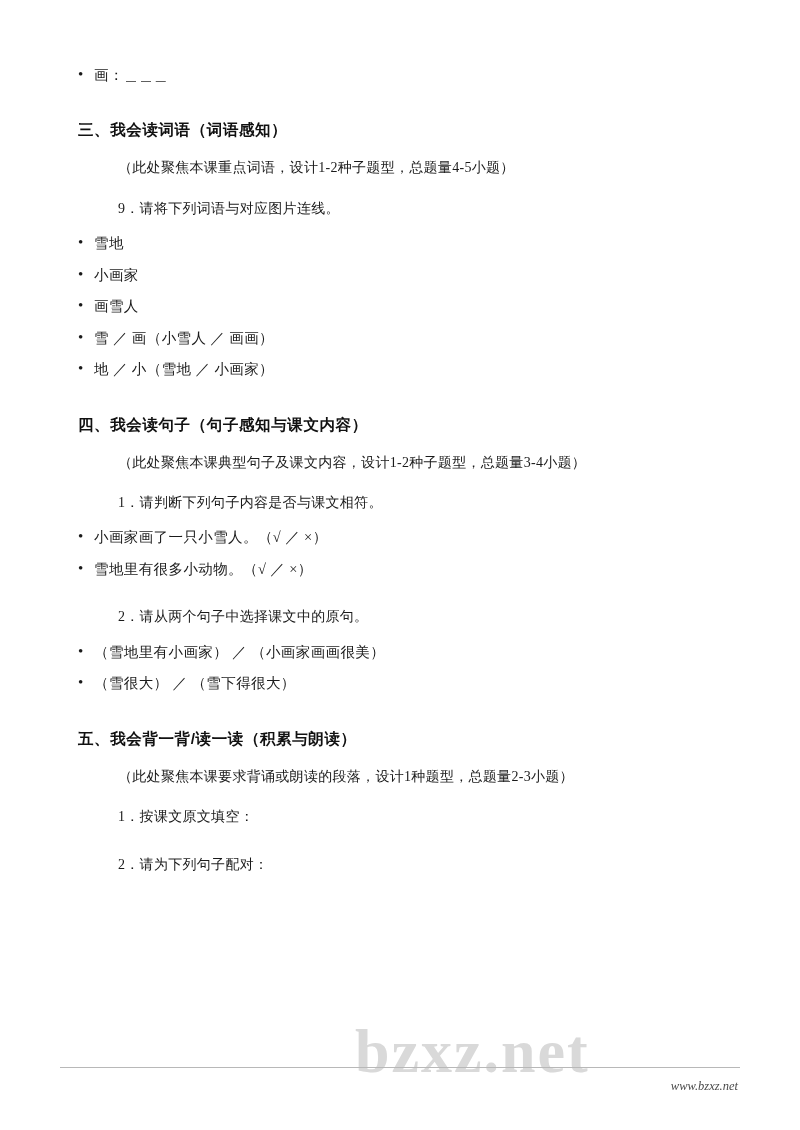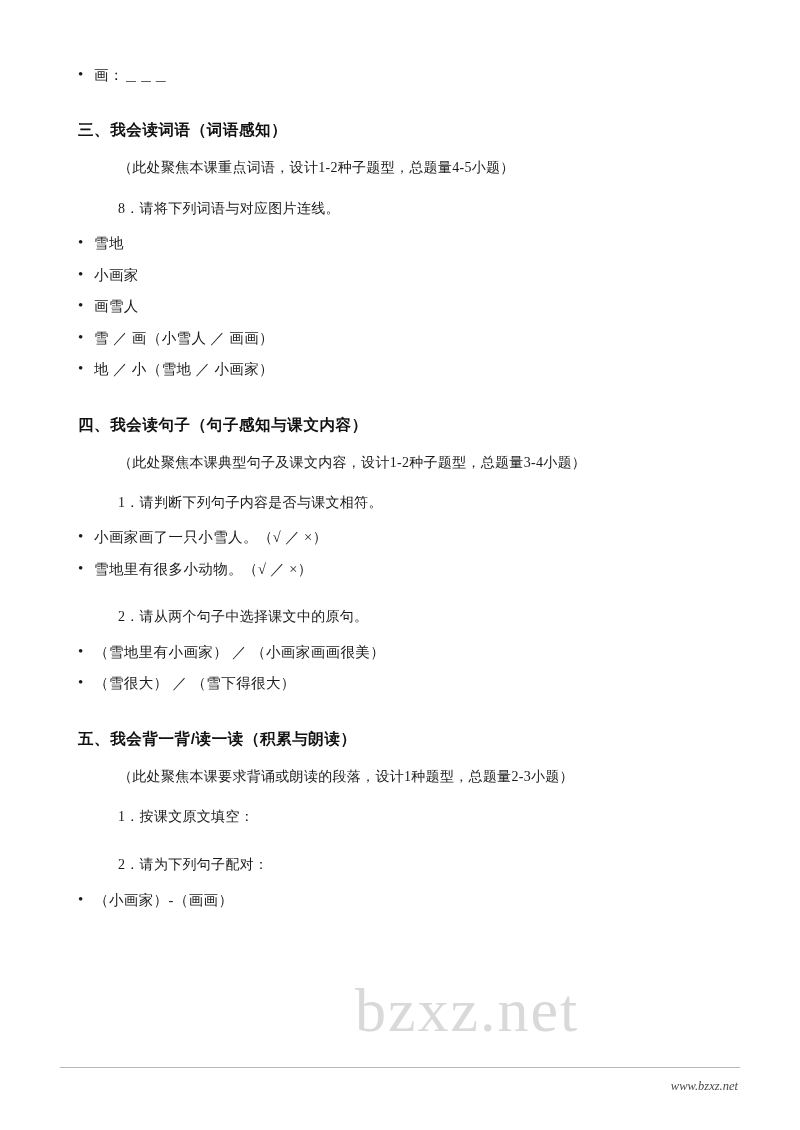--- a/index.html
+++ b/index.html
@@ -24,24 +24,24 @@
   }
   .content {
     position: relative;
     z-index: 2;
   }
 
   
   .watermark {
     position: absolute;
     left: 355px;
-    top: 975px;
+    top: 1016px;
     font-family: "Liberation Serif", "DejaVu Serif", serif;
     font-size: 62px;
-    font-weight: normal;
+    font-weight: bold;
     color: #d9d9d9;
     letter-spacing: 2px;
     z-index: 1;
     user-select: none;
     white-space: nowrap;
   }
 
   
   .footer-rule {
     position: absolute;
@@ -118,21 +118,21 @@
 
   <div class="content">
 
     <div class="bullet">
       <span>画：＿＿＿</span>
     </div>
 
     <h2 class="section-heading">三、我会读词语（词语感知）</h2>
     <div class="note">（此处聚焦本课重点词语，设计1-2种子题型，总题量4-5小题）</div>
 
-    <div class="task">8．请将下列词语与对应图片连线。</div>
+    <div class="task">9．请将下列词语与对应图片连线。</div>
     <div class="bullet">
       <span>雪地</span>
     </div>
     <div class="bullet">
       <span>小画家</span>
     </div>
     <div class="bullet">
       <span>画雪人</span>
     </div>
 
@@ -161,22 +161,19 @@
     <div class="bullet">
       <span>（雪很大） ／ （雪下得很大）</span>
     </div>
 
     <h2 class="section-heading">五、我会背一背/读一读（积累与朗读）</h2>
     <div class="note">（此处聚焦本课要求背诵或朗读的段落，设计1种题型，总题量2-3小题）</div>
 
     <div class="task">1．按课文原文填空：</div>
 
     <div class="task gap-top">2．请为下列句子配对：</div>
-    <div class="bullet">
-      <span>（小画家）-（画画）</span>
-    </div>
 
   </div>
 
   <div class="footer-rule"></div>
   <div class="footer-text">www.bzxz.net</div>
 
 </div>
 
 </body></html>

